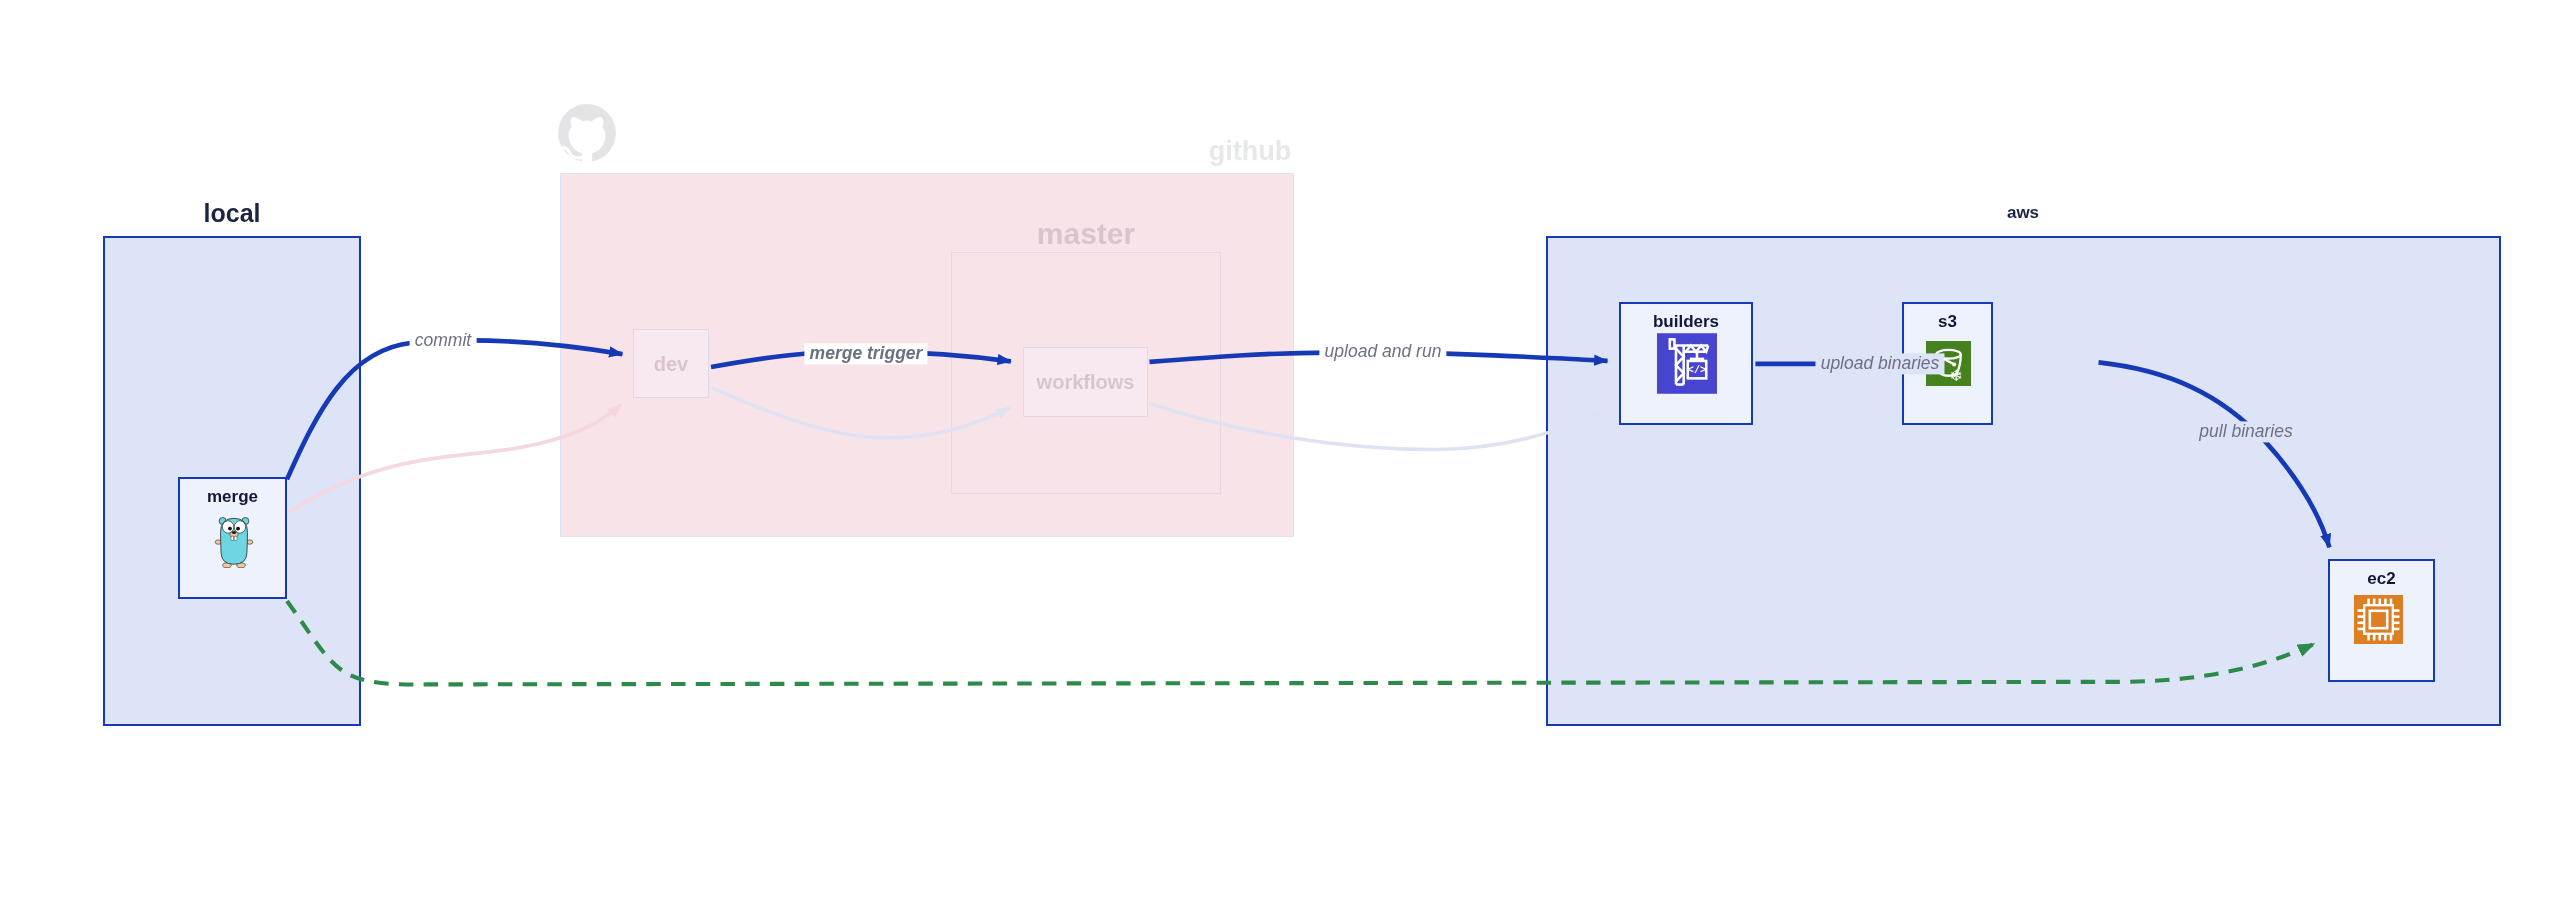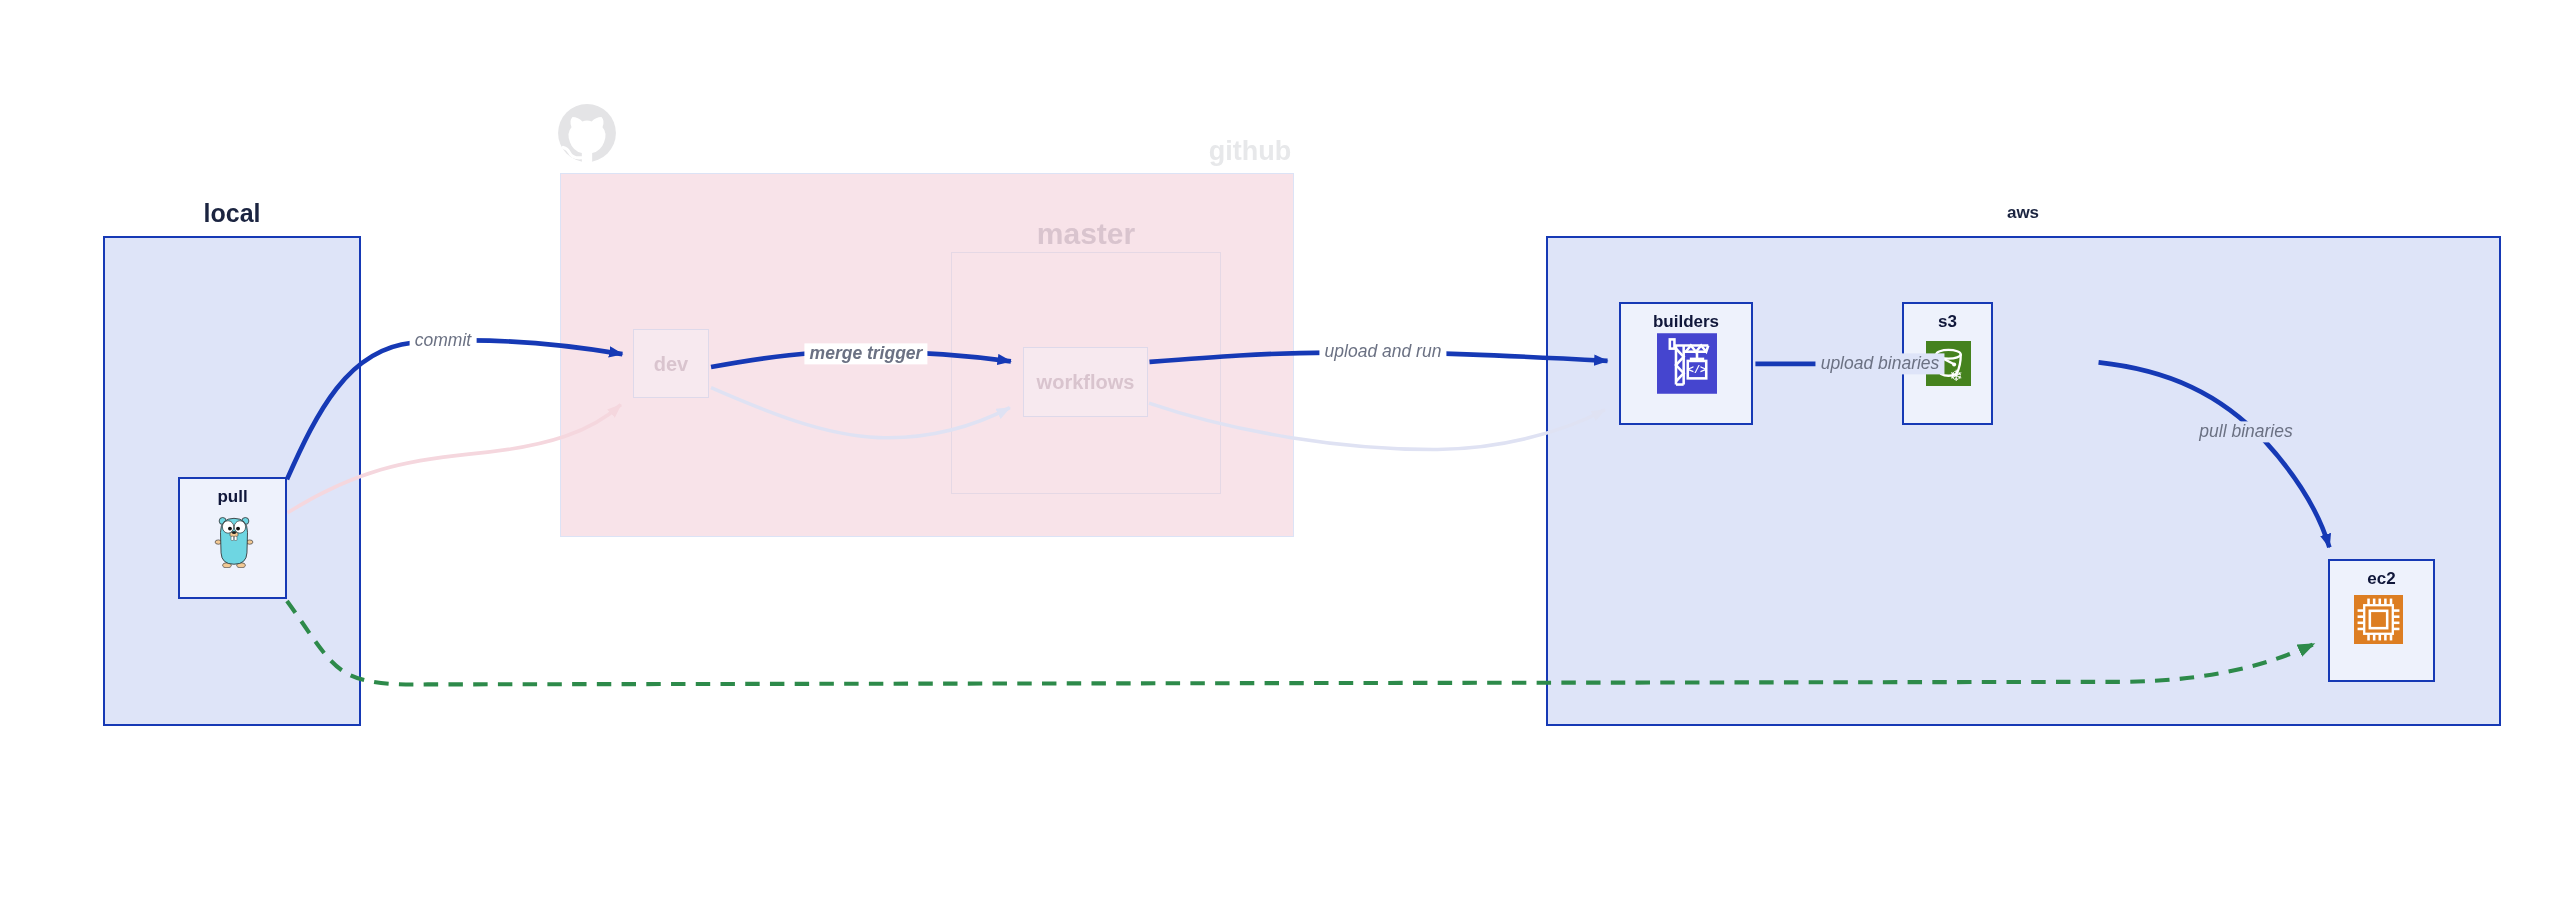--- a/index.html
+++ b/index.html
@@ -146,21 +146,21 @@
     <path class="edge-blue" d="M 557 930 C 615 800 675 678 800 665 C 950 652 1095 668 1208 687" marker-end="url(#ah-blue)"></path>
     <path class="edge-blue" d="M 1380 712 C 1490 692 1570 681 1690 682 C 1800 683 1890 691 1962 701" marker-end="url(#ah-blue)"></path>
     <path class="edge-blue" d="M 2231 702 C 2360 692 2450 685 2580 684 C 2760 682 2930 690 3120 700" marker-end="url(#ah-blue)"></path>
     <path class="edge-blue" d="M 3407 706 L 3866 706" marker-end="url(#ah-blue)"></path>
     <path class="edge-blue" d="M 4073 703 C 4210 718 4310 765 4395 855 C 4468 935 4505 1008 4521 1062" marker-end="url(#ah-blue)"></path>
 
     <path class="edge-green" d="M 557 1166 C 605 1232 632 1283 672 1306 C 710 1327 760 1329 830 1328 L 4130 1323 C 4290 1320 4400 1291 4490 1250" marker-end="url(#ah-green)"></path>
   </svg>
 
   <div class="node node-code">
-    <div class="node-label node-label-top">pull</div>
+    <div class="node-label node-label-top">merge</div>
     <svg class="node-icon icon-gopher" width="40" height="54" viewBox="0 0 74 100">
       <circle cx="16" cy="13" r="6.5" fill="#6ed6e2" stroke="#333" stroke-width="1.5"></circle>
       <circle cx="58" cy="13" r="6.5" fill="#6ed6e2" stroke="#333" stroke-width="1.5"></circle>
       <ellipse cx="8" cy="52" rx="6" ry="4" fill="#f2c994" stroke="#333" stroke-width="1.2"></ellipse>
       <ellipse cx="66" cy="52" rx="6" ry="4" fill="#f2c994" stroke="#333" stroke-width="1.2"></ellipse>
       <ellipse cx="24" cy="95" rx="8" ry="4.5" fill="#f2c994" stroke="#333" stroke-width="1.2"></ellipse>
       <ellipse cx="50" cy="95" rx="8" ry="4.5" fill="#f2c994" stroke="#333" stroke-width="1.2"></ellipse>
       <path d="M 12 34 Q 12 8 37 8 Q 62 8 62 34 L 61 72 Q 60 93 37 93 Q 14 93 13 72 Z" fill="#6ed6e2" stroke="#333" stroke-width="1.6"></path>
       <ellipse cx="26" cy="24" rx="10.5" ry="11.5" fill="#fff" stroke="#222" stroke-width="1.2"></ellipse>
       <ellipse cx="48" cy="24" rx="10.5" ry="11.5" fill="#fff" stroke="#222" stroke-width="1.2"></ellipse>

